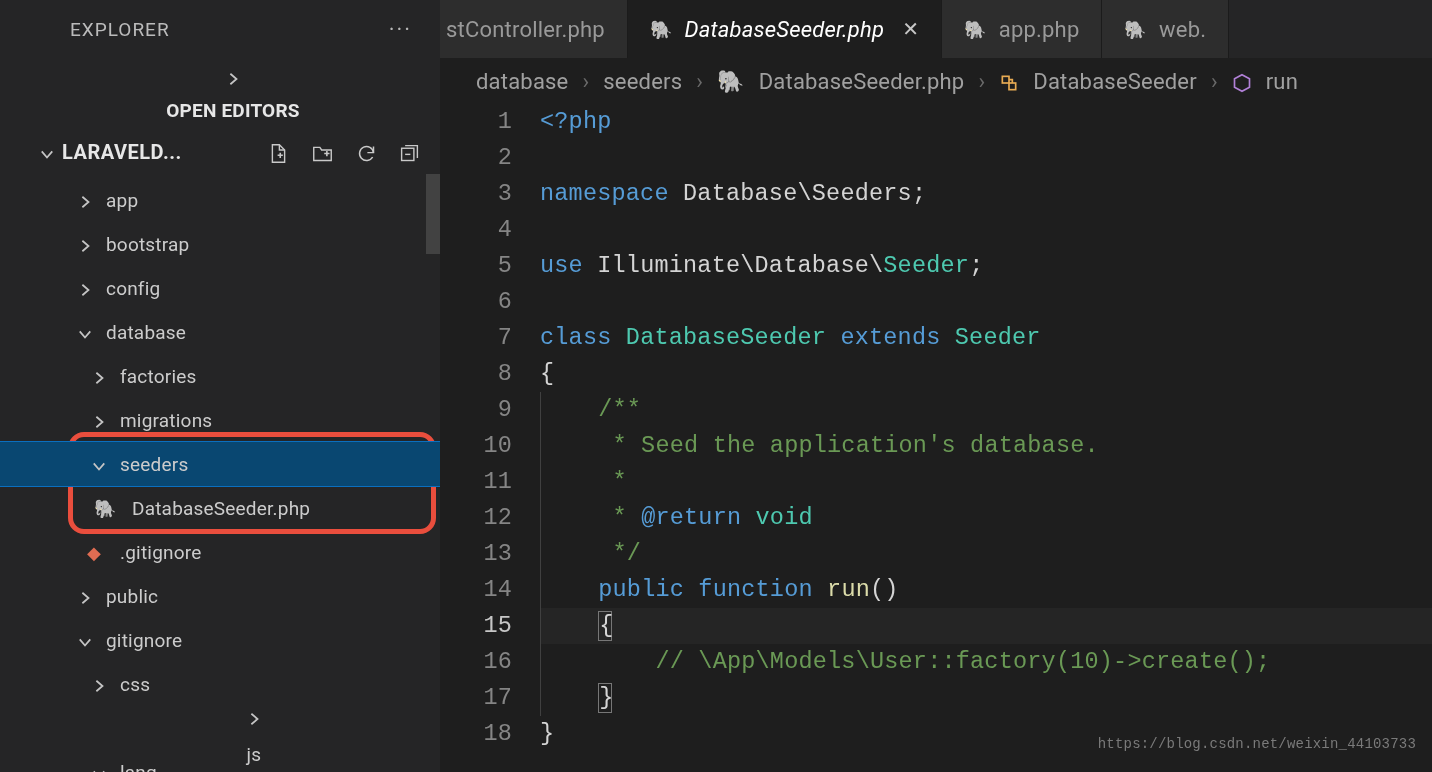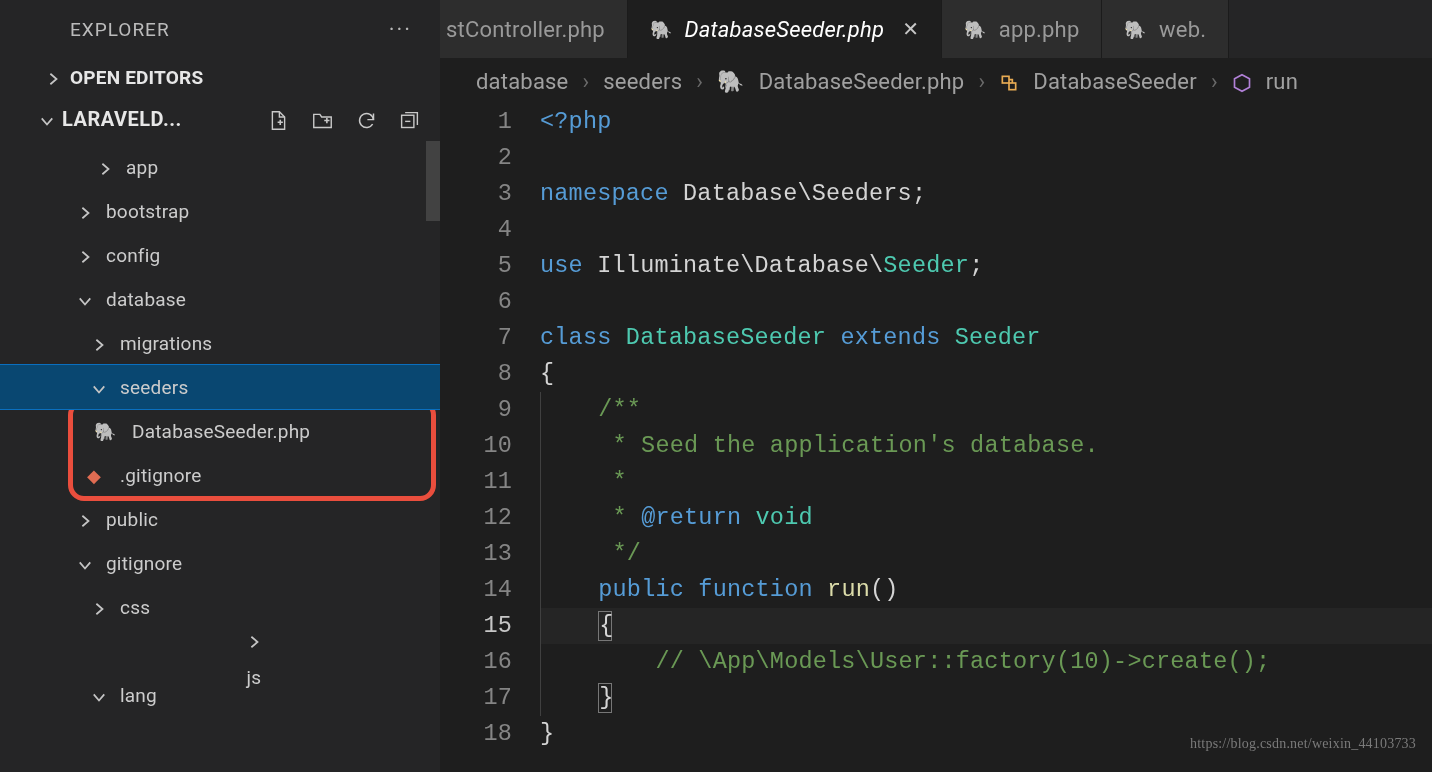--- a/index.html
+++ b/index.html
@@ -61,20 +61,21 @@
   .sb-header .dots{font-size:22px;letter-spacing:2px;color:#b7b7b7;cursor:pointer;}
   .sb-section-row{
     display:flex;
     align-items:center;
     gap:10px;
     padding:8px 20px 8px 46px;
     color:var(--text-bright);
     font-weight:700;
     font-size:19px;
     cursor:pointer;
+    flex-direction:column;
   }
   .sb-folder-row{
     display:flex;
     align-items:center;
     justify-content:space-between;
     padding:10px 20px 10px 40px;
     color:var(--text-bright);
     font-weight:700;
     font-size:20px;
     letter-spacing:0.5px;
@@ -224,21 +225,21 @@
   .c{color:var(--comment);}
   .cls{color:var(--class);}
   .fn{color:var(--function);}
   .w{color:var(--white);}
   .watermark{
     position:absolute;
     right:16px;
     bottom:10px;
     font-size:14px;
     color:#7a7a7a;
-    font-family:Liberation Serif, serif;
+    font-family:Liberation Mono, monospace;
   }
   svg{display:inline-block;vertical-align:middle;}
 </style>
 </head>
 <body>
 
 <div class="root">
 
   <aside class="sidebar">
     <div class="sb-header">
@@ -292,21 +293,21 @@
             </svg>
         </span>
       </span>
     </div>
 
     <div class="tree" id="tree">
       <div class="tree-scrollbar">
           <div class="thumb"></div>
         </div>
       <div class="highlight-box" id="hlbox" style="top: 258px; height: 102px;"></div>
-    <div class="tree-row" style="padding-left: 98px;">
+    <div class="tree-row" style="padding-left: 78px;">
           <span class="chev"><svg width="14" height="14" viewBox="0 0 16 16">
               <path d="M5 2l7 6-7 6" fill="none" stroke="#c5c5c5" stroke-width="2"></path>
             </svg></span>
           <span>app</span>
         </div>
         <div class="tree-row" style="">
           <span class="chev"><svg width="14" height="14" viewBox="0 0 16 16">
               <path d="M5 2l7 6-7 6" fill="none" stroke="#c5c5c5" stroke-width="2"></path>
             </svg></span>
           <span>bootstrap</span>
@@ -315,20 +316,26 @@
           <span class="chev"><svg width="14" height="14" viewBox="0 0 16 16">
               <path d="M5 2l7 6-7 6" fill="none" stroke="#c5c5c5" stroke-width="2"></path>
             </svg></span>
           <span>config</span>
         </div>
         <div class="tree-row" style="padding-left: 78px;">
           <span class="chev"><svg width="14" height="14" viewBox="0 0 16 16">
               <path d="M2 5l6 7 6-7" fill="none" stroke="#c5c5c5" stroke-width="2"></path>
             </svg></span>
           <span>database</span>
+        </div>
+        <div class="tree-row depth1" style="padding-left: 92px;">
+          <span class="chev"><svg width="14" height="14" viewBox="0 0 16 16">
+              <path d="M5 2l7 6-7 6" fill="none" stroke="#c5c5c5" stroke-width="2"></path>
+            </svg></span>
+          <span>factories</span>
         </div>
         <div class="tree-row depth1" style="padding-left: 92px;">
           <span class="chev"><svg width="14" height="14" viewBox="0 0 16 16">
               <path d="M5 2l7 6-7 6" fill="none" stroke="#c5c5c5" stroke-width="2"></path>
             </svg></span>
           <span>migrations</span>
         </div>
         <div class="tree-row depth1 selected" style="padding-left: 92px;">
           <span class="chev"><svg width="14" height="14" viewBox="0 0 16 16">
               <path d="M2 5l6 7 6-7" fill="none" stroke="#c5c5c5" stroke-width="2"></path>

